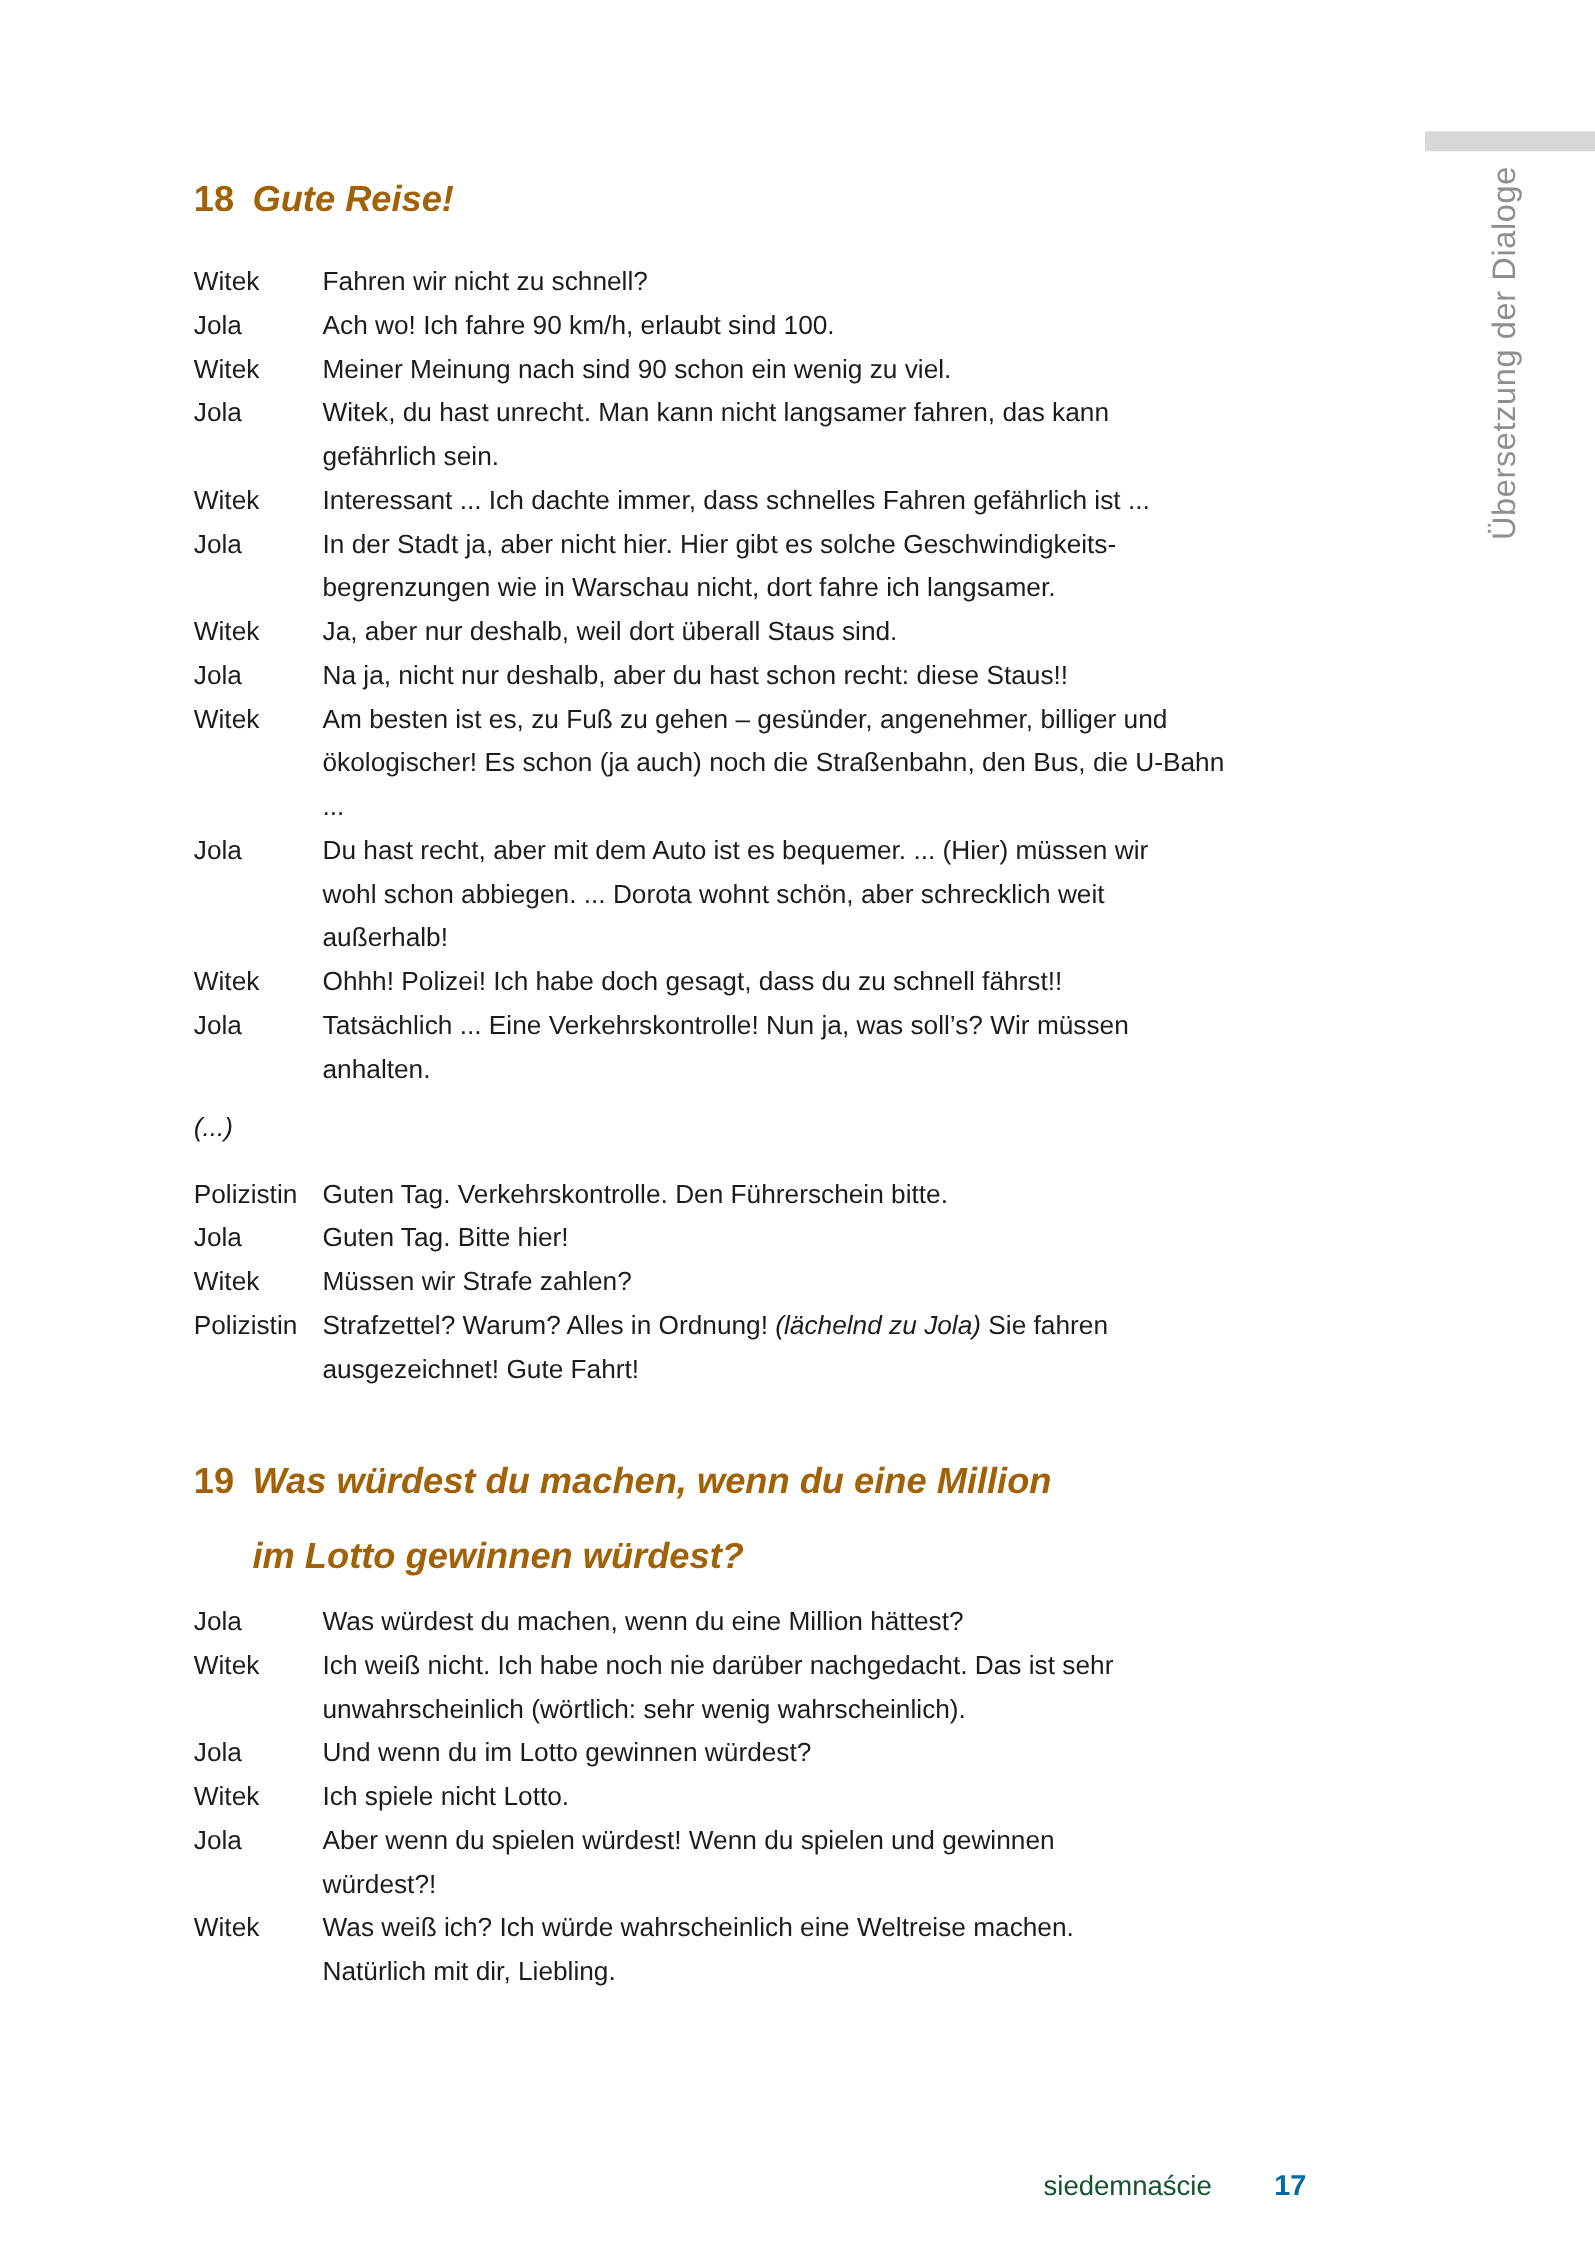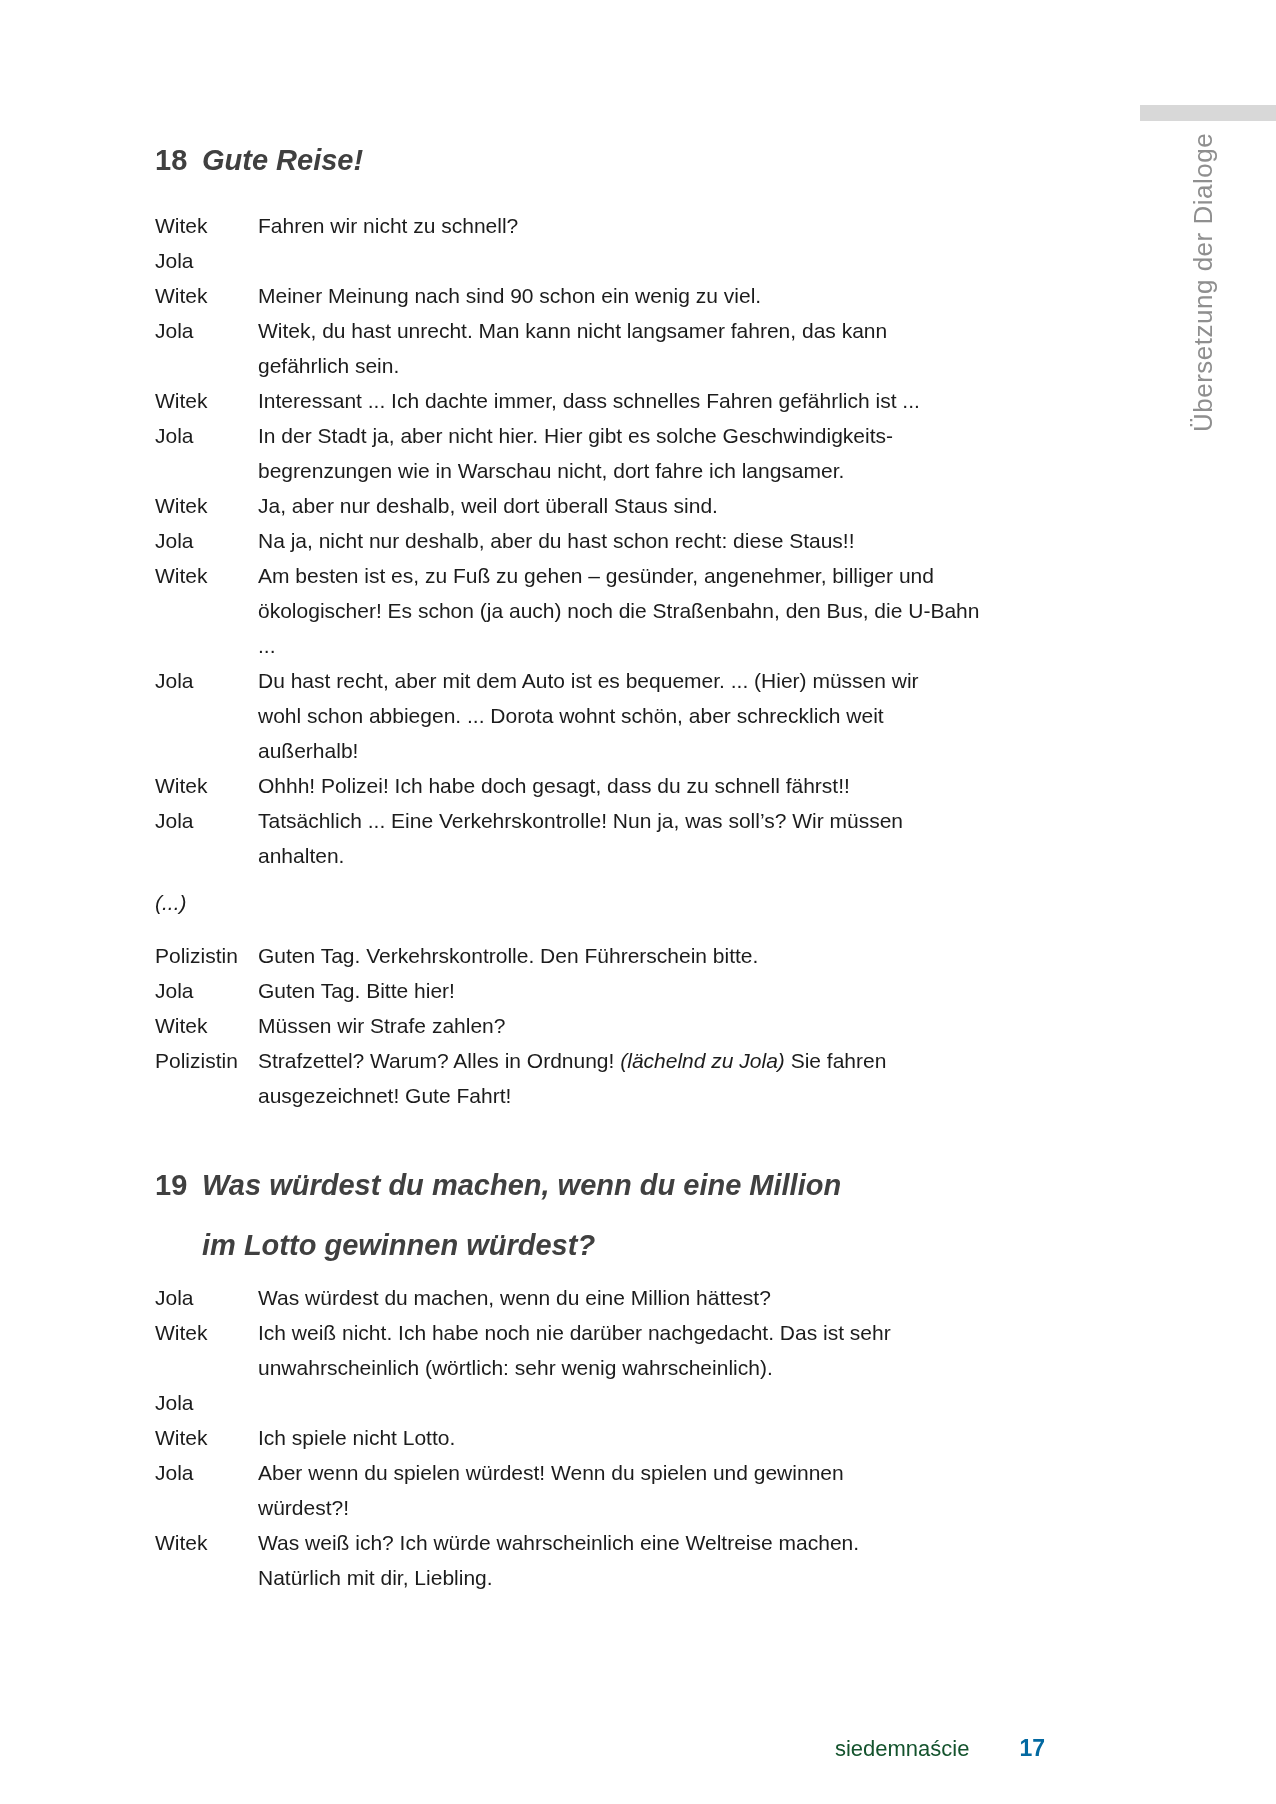--- a/index.html
+++ b/index.html
@@ -34,21 +34,21 @@
     position: absolute;
     left: 155px; top: 130px;
     width: 825px;
   }
   .heading {
     display: grid;
     grid-template-columns: 47px 1fr;
     font-size: 29px;
     font-weight: bold;
     line-height: 60px;
-    color: #404040;
+    color: #a16207;
   }
   .heading .h-line { display: block; font-style: italic; }
   .dialogue { }
   .row {
     display: grid;
     grid-template-columns: 103px 1fr;
     align-items: start;
   }
   .speaker {
     font-weight: normal;
@@ -100,20 +100,23 @@
         </div>
         <div class="dialogue part1">
           <div class="row">
             <div class="speaker">Witek</div>
             <div class="text">
               <div class="line">Fahren wir nicht zu schnell?</div>
             </div>
           </div>
           <div class="row">
             <div class="speaker">Jola</div>
+            <div class="text">
+              <div class="line">Ach wo! Ich fahre 90 km/h, erlaubt sind 100.</div>
+            </div>
           </div>
           <div class="row">
             <div class="speaker">Witek</div>
             <div class="text">
               <div class="line">Meiner Meinung nach sind 90 schon ein wenig zu viel.</div>
             </div>
           </div>
           <div class="row">
             <div class="speaker">Jola</div>
             <div class="text">
@@ -222,20 +225,23 @@
           </div>
           <div class="row">
             <div class="speaker">Witek</div>
             <div class="text">
               <div class="line">Ich weiß nicht. Ich habe noch nie darüber nachgedacht. Das ist sehr</div>
               <div class="line">unwahrscheinlich (wörtlich: sehr wenig wahrscheinlich).</div>
             </div>
           </div>
           <div class="row">
             <div class="speaker">Jola</div>
+            <div class="text">
+              <div class="line">Und wenn du im Lotto gewinnen würdest?</div>
+            </div>
           </div>
           <div class="row">
             <div class="speaker">Witek</div>
             <div class="text">
               <div class="line">Ich spiele nicht Lotto.</div>
             </div>
           </div>
           <div class="row">
             <div class="speaker">Jola</div>
             <div class="text">

